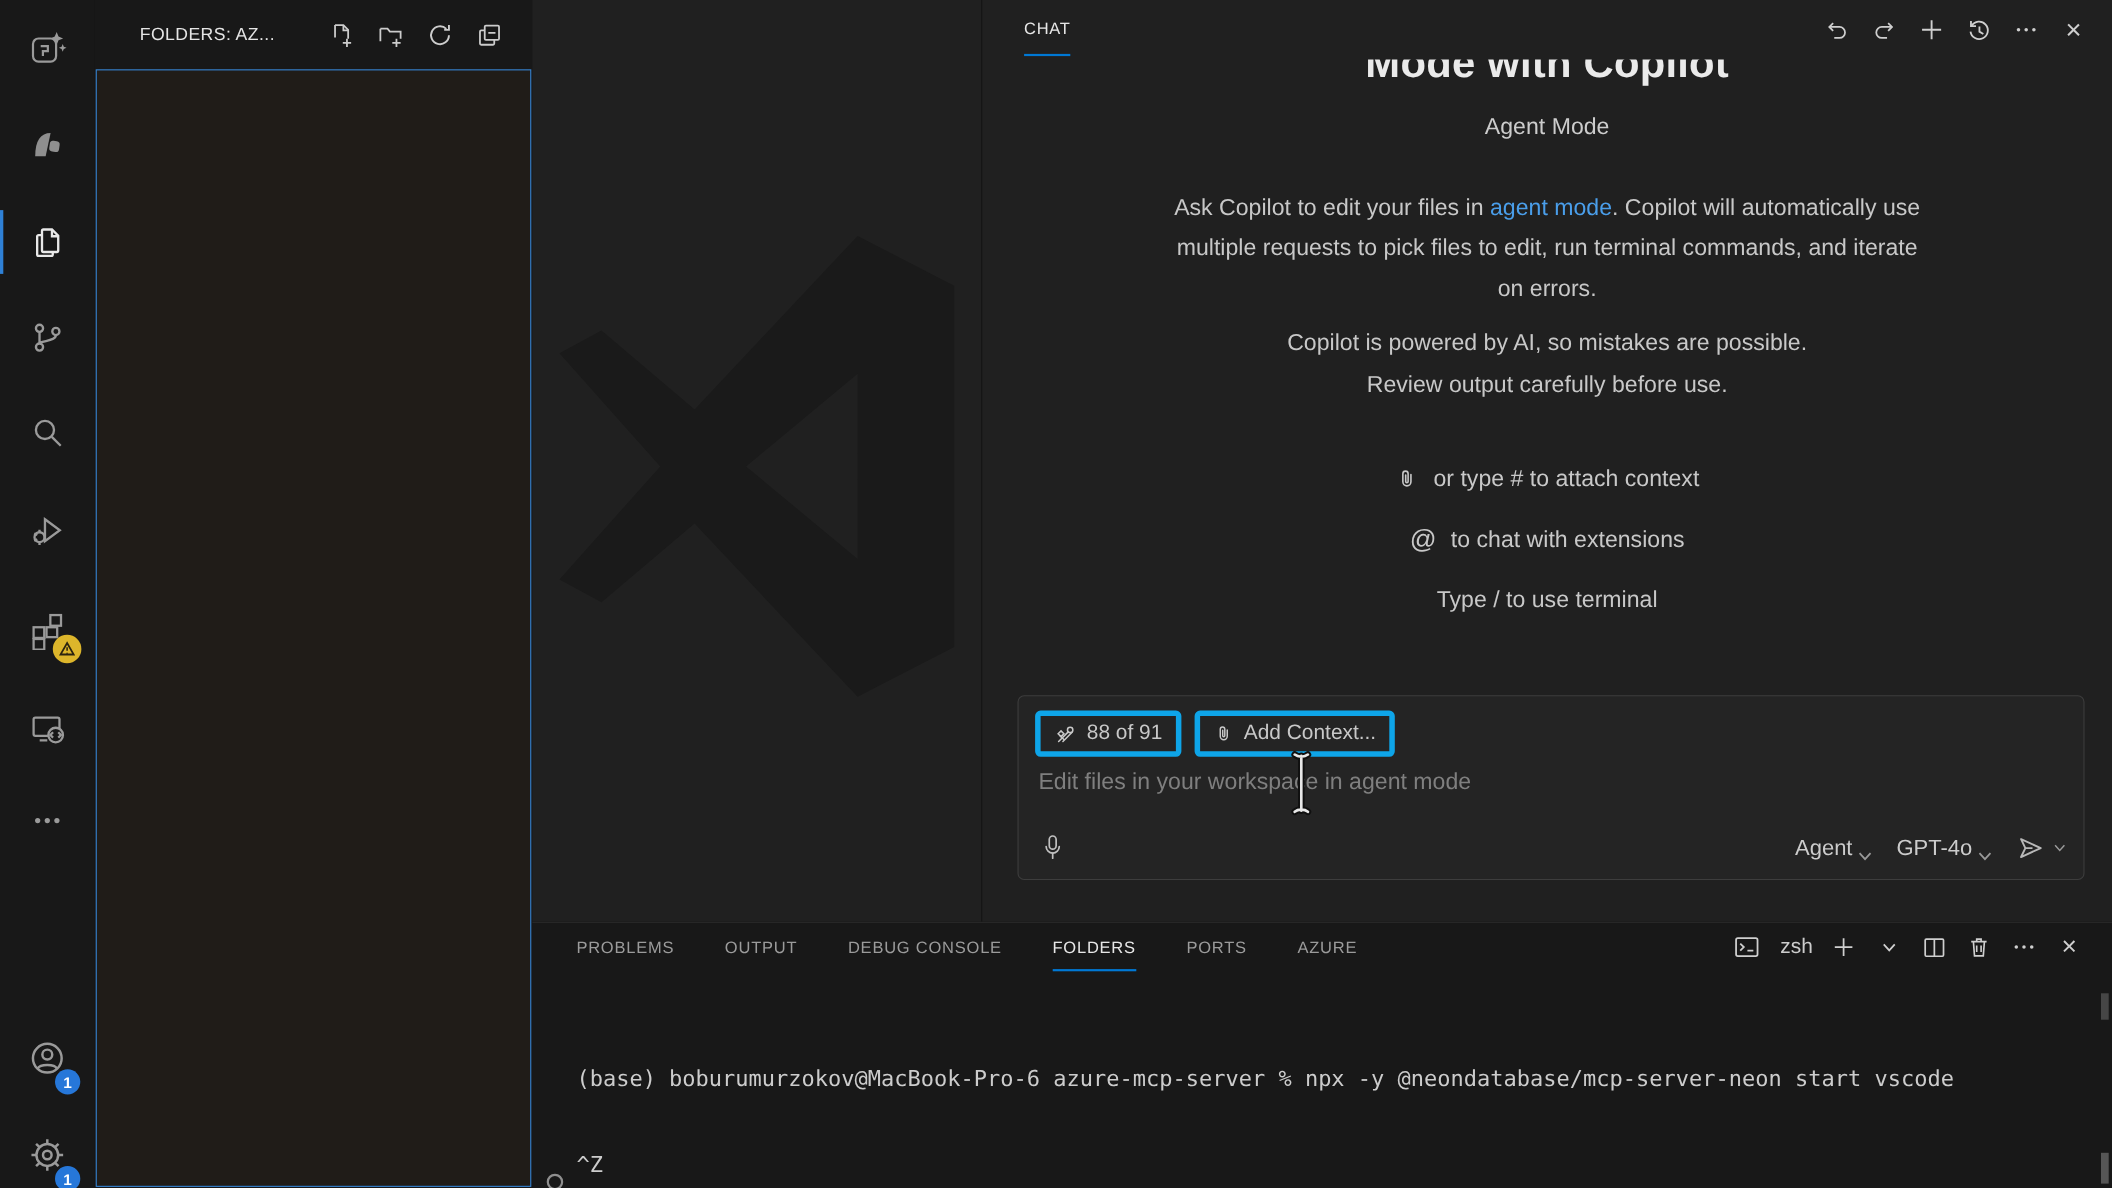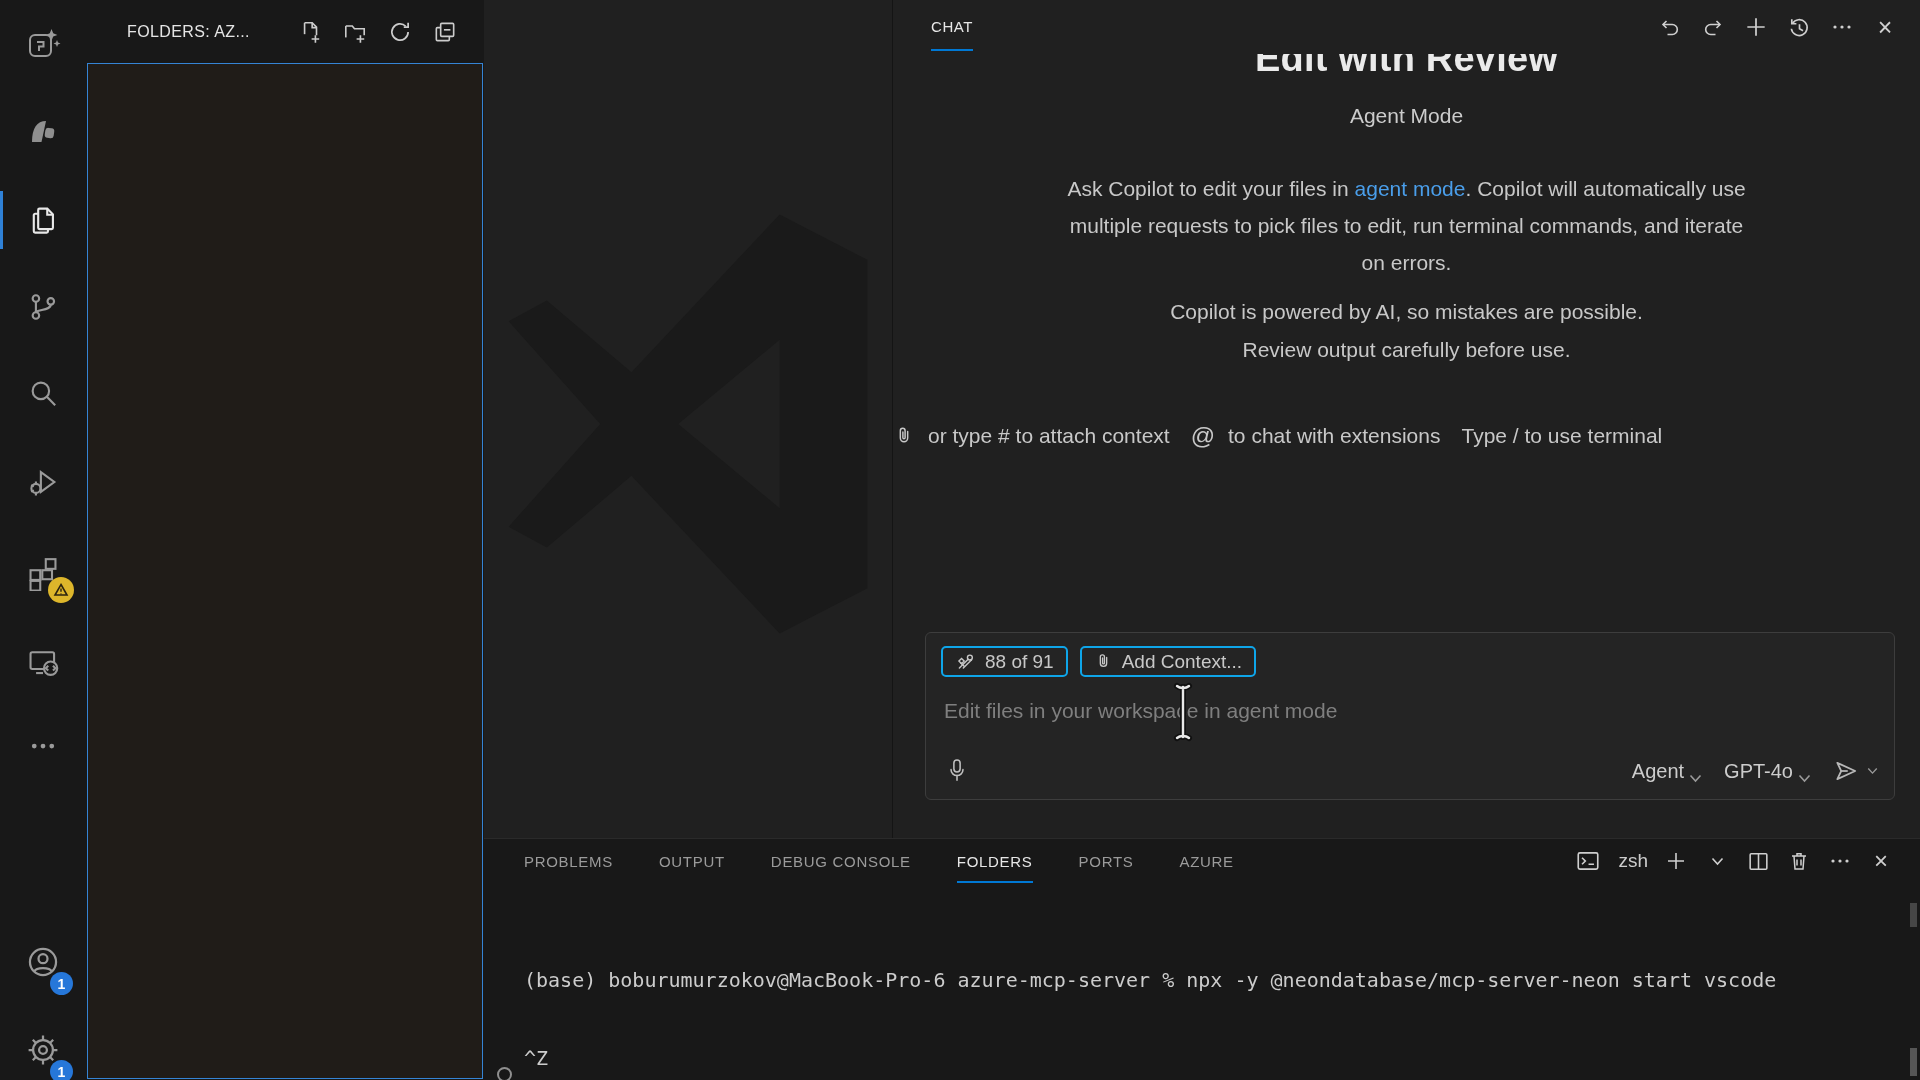--- a/index.html
+++ b/index.html
@@ -35,29 +35,29 @@
   #chat-tab { position:absolute; left:38px; top:0; height:51px; line-height:54px; font-size:15px; letter-spacing:.6px;
     color:#e7e7e7; border-bottom:2px solid #0078d4; cursor:pointer; }
   #chat-actions { position:absolute; right:20px; top:0; height:54px; display:flex; align-items:center; gap:13px; color:#cfcfcf; }
   .chat-act { width:30px; height:30px; display:flex; align-items:center; justify-content:center; cursor:pointer; font-size:25px; color:#cfcfcf; }
   #chat-title-clip { height:37px; overflow:hidden; text-align:center; }
   #chat-title { font-size:38px; font-weight:600; color:#eaeaea; margin-top:-17px; letter-spacing:.2px; }
   #chat-subtitle { text-align:center; margin-top:13px; font-size:21px; color:#cccccc; }
   #chat-intro { margin:42px auto 0; width:690px; text-align:center; font-size:21px; line-height:37px; color:#c8c8c8; }
   .link { color:#4a9eea; cursor:pointer; }
   #chat-caution { margin:12px auto 0; width:690px; text-align:center; font-size:21px; line-height:38px; color:#c8c8c8; }
-  #hints { margin-top:50px; display:flex; flex-direction:row; gap:21px; align-items:center; font-size:21px; color:#c8c8c8; }
+  #hints { margin-top:50px; display:flex; flex-direction:column; gap:21px; align-items:center; font-size:21px; color:#c8c8c8; }
   .hint-row { display:flex; align-items:center; gap:13px; height:34px; }
   .at-glyph { font-size:24px; color:#c8c8c8; }
 
   
   #chat-input { position:absolute; left:32px; top:632px; width:970px; height:168px; background:#242424;
     border:1px solid #3d3d3d; border-radius:6px; }
   #pills { position:absolute; left:15px; top:13px; display:flex; gap:12px; }
-  .pill { display:flex; align-items:center; gap:9px; height:31px; padding:0 12px; border:2px solid #0ea5e9;
+  .pill { display:flex; align-items:center; gap:9px; height:42px; padding:0 12px; border:5px solid #0ea5e9;
     border-radius:5px; color:#c8c8c8; font-size:19px; cursor:pointer; background:transparent; }
   #placeholder { position:absolute; left:18px; top:66px; font-size:21px; color:#7f7f7f; }
   #ibeam { position:absolute; left:243px; top:48px; }
   #input-bottom { position:absolute; left:16px; right:16px; bottom:9px; height:38px; display:flex; align-items:center; }
   #mic-btn { width:30px; height:34px; display:flex; align-items:center; justify-content:center; color:#bfbfbf; cursor:pointer; }
   #input-right { margin-left:auto; display:flex; align-items:center; gap:22px; }
   .selector { display:flex; align-items:flex-end; gap:5px; color:#cccccc; font-size:20px; cursor:pointer; }
   .chev { color:#9a9a9a; }
   #send-group { display:flex; align-items:center; gap:8px; color:#b8b8b8; cursor:pointer; }
 
@@ -284,21 +284,21 @@
           <circle cx="5" cy="12" r="1.6"></circle>
             <circle cx="12" cy="12" r="1.6"></circle>
             <circle cx="19" cy="12" r="1.6"></circle>
         </svg>
       </span>
       <span class="chat-act">×</span>
     </div>
   </div>
 
   <div id="chat-title-clip">
-    <div id="chat-title">Edit with Review</div>
+    <div id="chat-title">Mode with Copilot</div>
   </div>
   <div id="chat-subtitle">Agent Mode</div>
 
   <div id="chat-intro"><span>Ask Copilot to edit your files in </span><span class="link">agent mode</span><span>. Copilot will automatically use multiple requests to pick files to edit, run terminal commands, and iterate on errors.</span></div>
 
   <div id="chat-caution">
     <div>Copilot is powered by AI, so mistakes are possible.</div>
     <div>Review output carefully before use.</div>
   </div>
 

